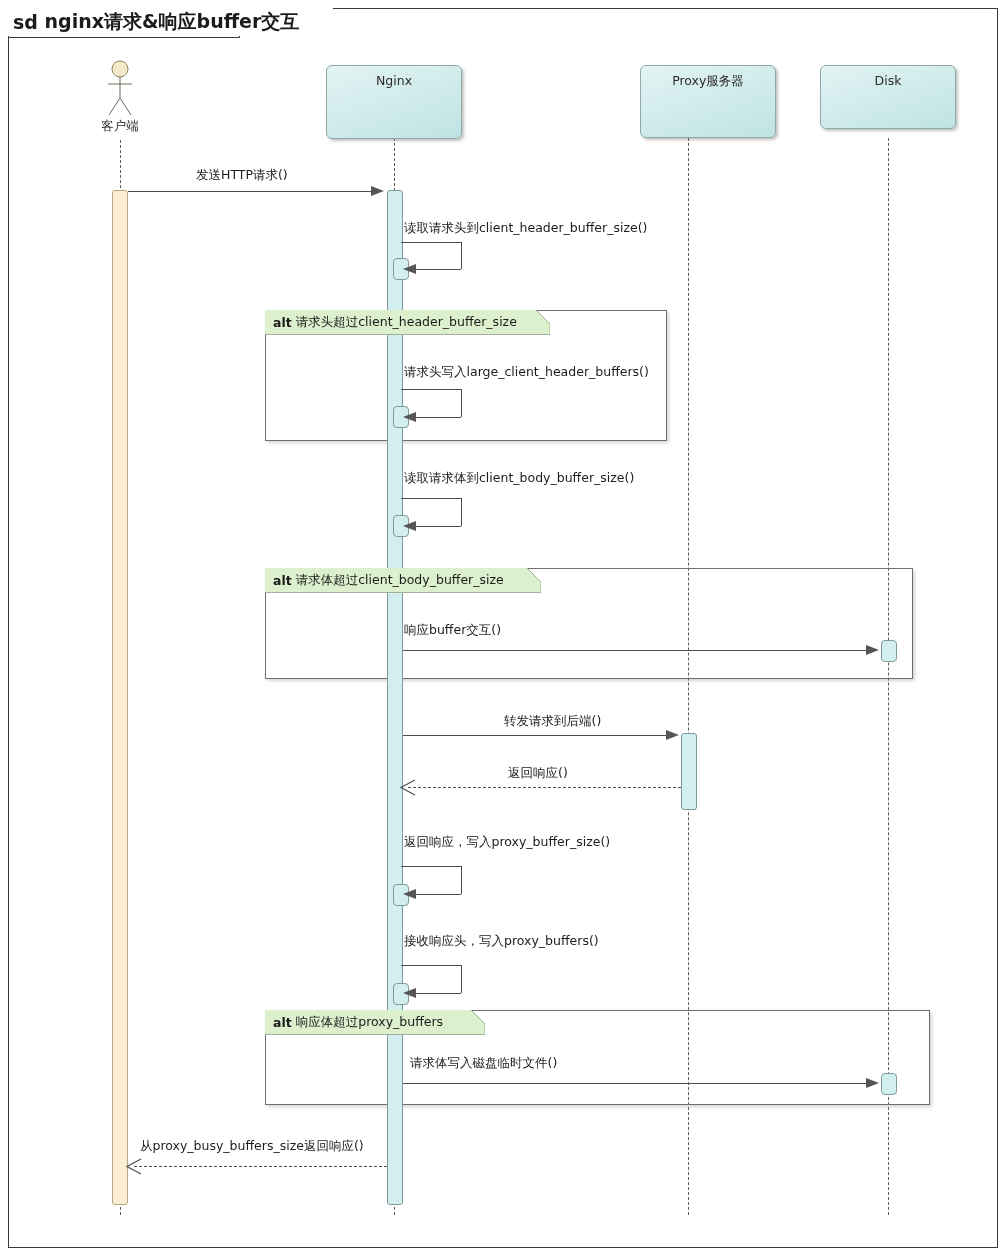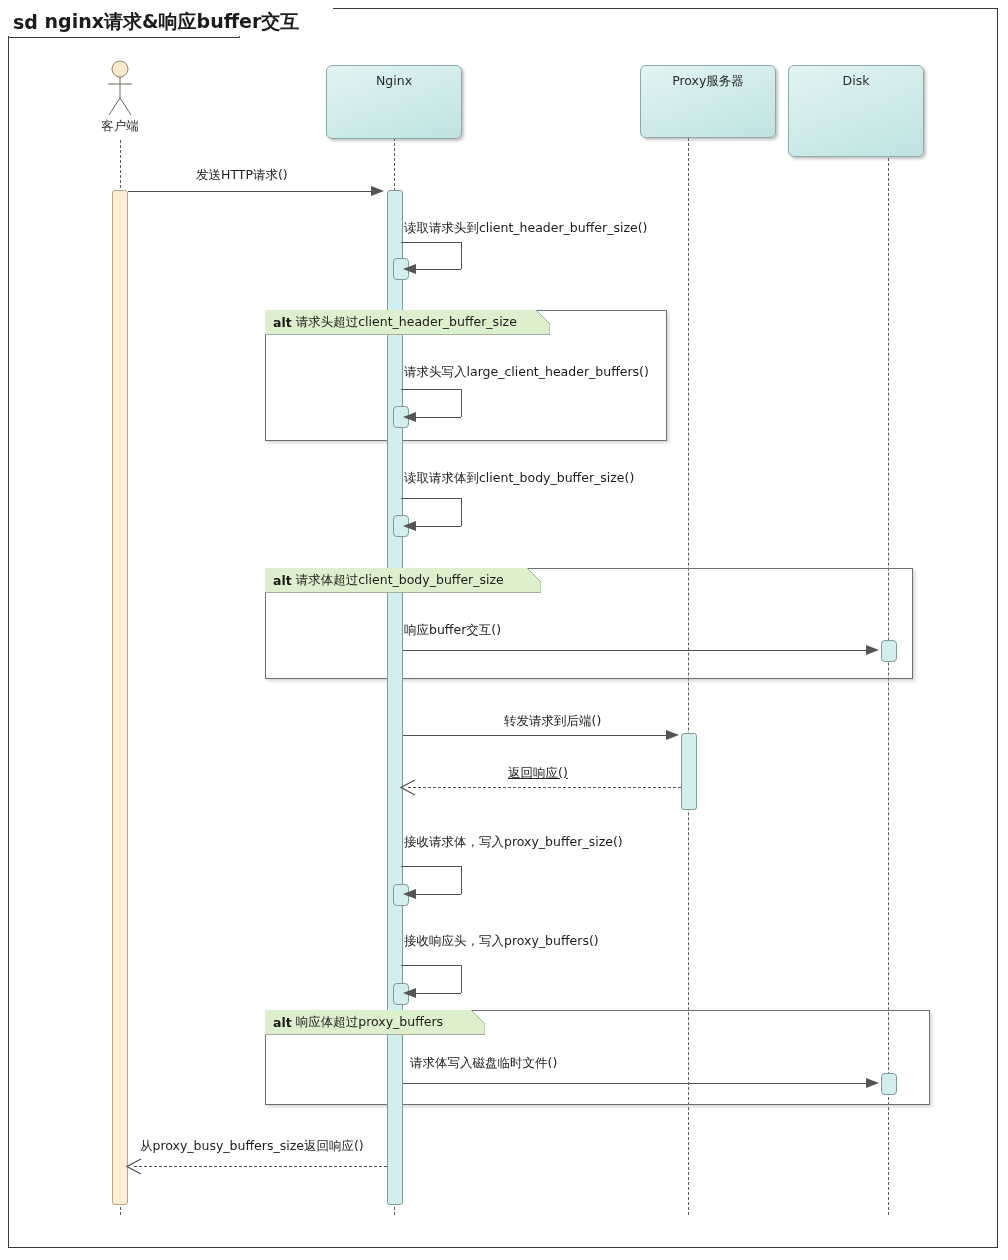--- a/index.html
+++ b/index.html
@@ -221,21 +221,21 @@
     <line x1="20" y1="38" x2="31" y2="55" stroke="#6b6b5a" stroke-width="1"></line>
   </svg>
   <div class="actor-label" style="left:80px; top:118px; width:80px;">客户端</div>
 
   <div class="participant-box" style="left:326px; top:65px; width:136px; height:74px;">
     <span>Nginx</span>
   </div>
   <div class="participant-box" style="left:620px; top:65px; width:136px; height:73px;margin-left:20px;">
     <span>Proxy服务器</span>
   </div>
-  <div class="participant-box" style="left:788px; top:65px; width:136px; height:92px;">
+  <div class="participant-box" style="left:820px; top:65px; width:136px; height:64px;">
     <span>Disk</span>
   </div>
 
   <div class="lifeline" style="left:120px; top:140px; height:1075px;"></div>
   <div class="lifeline" style="left:394px; top:138px; height:1077px;"></div>
   <div class="lifeline" style="left:688px; top:138px; height:1077px;"></div>
   <div class="lifeline" style="left:888px; top:138px; height:1077px;"></div>
 
   <div class="activation client" style="left:112px; top:190px; width:16px; height:1015px;"></div>
   <div class="activation" style="left:387px; top:190px; width:16px; height:1015px;"></div>
@@ -316,27 +316,27 @@
   <div class="msg-label" style="left:404px; top:470px;">读取请求体到client_body_buffer_size()</div>
   <div class="self-top" style="left:401px; top:498px; width:60px;"></div>
   <div class="self-right" style="left:461px; top:498px; height:28px;"></div>
   <div class="self-bottom" style="left:415px; top:526px; width:46px;"></div>
   <div class="arrowhead left" style="left:403px; top:521px;"></div>
 
   <div class="msg-label" style="left:504px; top:713px;">转发请求到后端()</div>
   <div class="msg-line" style="left:403px; top:735px; width:266px;"></div>
   <div class="arrowhead right" style="left:666px; top:730px;"></div>
 
-  <div class="msg-label" style="left:508px; top:765px;text-decoration:underline;">返回响应()</div>
+  <div class="msg-label" style="left:508px; top:765px;">返回响应()</div>
   <div class="msg-line dashed" style="left:408px; top:787px; width:273px;"></div>
   <svg class="arrow-open-left" style="left:400px; top:779px;" width="16" height="17">
     <polyline points="15,1 1,8.5 15,16" fill="none" stroke="#555555" stroke-width="1.2"></polyline>
   </svg>
 
-  <div class="msg-label" style="left:404px; top:834px;">接收请求体，写入proxy_buffer_size()</div>
+  <div class="msg-label" style="left:404px; top:834px;">返回响应，写入proxy_buffer_size()</div>
   <div class="self-top" style="left:401px; top:866px; width:60px;"></div>
   <div class="self-right" style="left:461px; top:866px; height:28px;"></div>
   <div class="self-bottom" style="left:415px; top:894px; width:46px;"></div>
   <div class="arrowhead left" style="left:403px; top:889px;"></div>
 
   <div class="msg-label" style="left:404px; top:933px;">接收响应头，写入proxy_buffers()</div>
   <div class="self-top" style="left:401px; top:965px; width:60px;"></div>
   <div class="self-right" style="left:461px; top:965px; height:28px;"></div>
   <div class="self-bottom" style="left:415px; top:993px; width:46px;"></div>
   <div class="arrowhead left" style="left:403px; top:988px;"></div>

